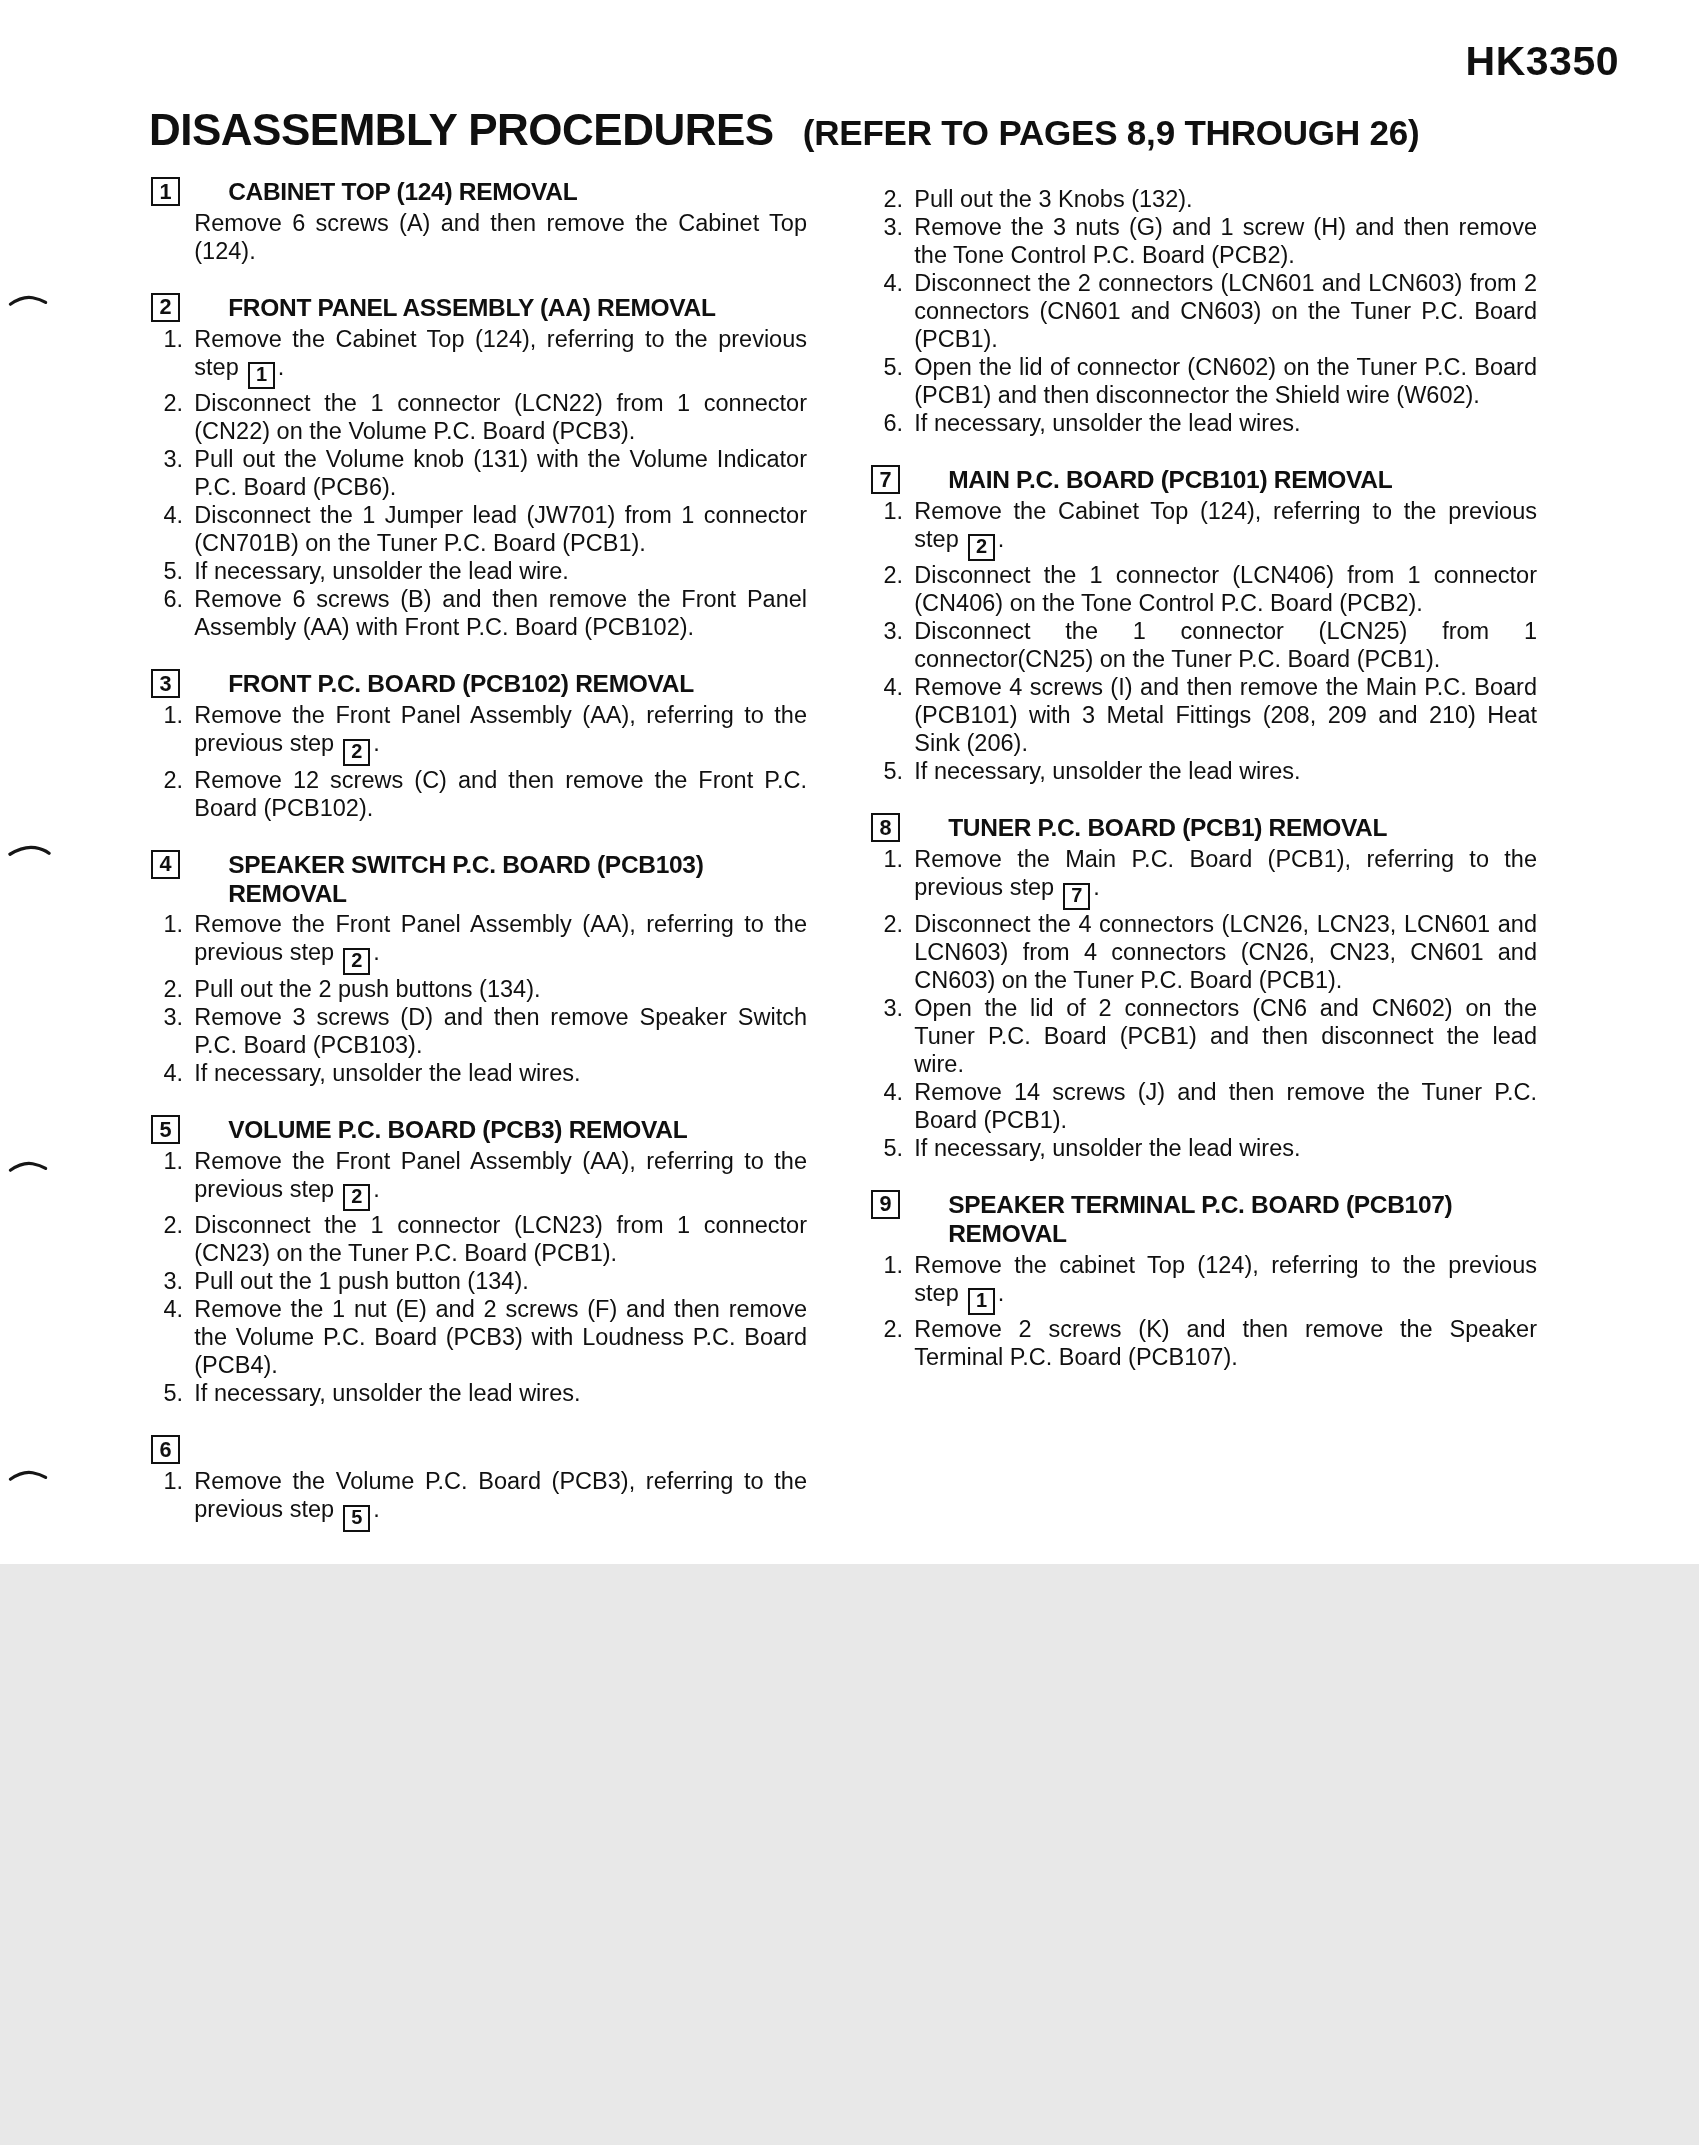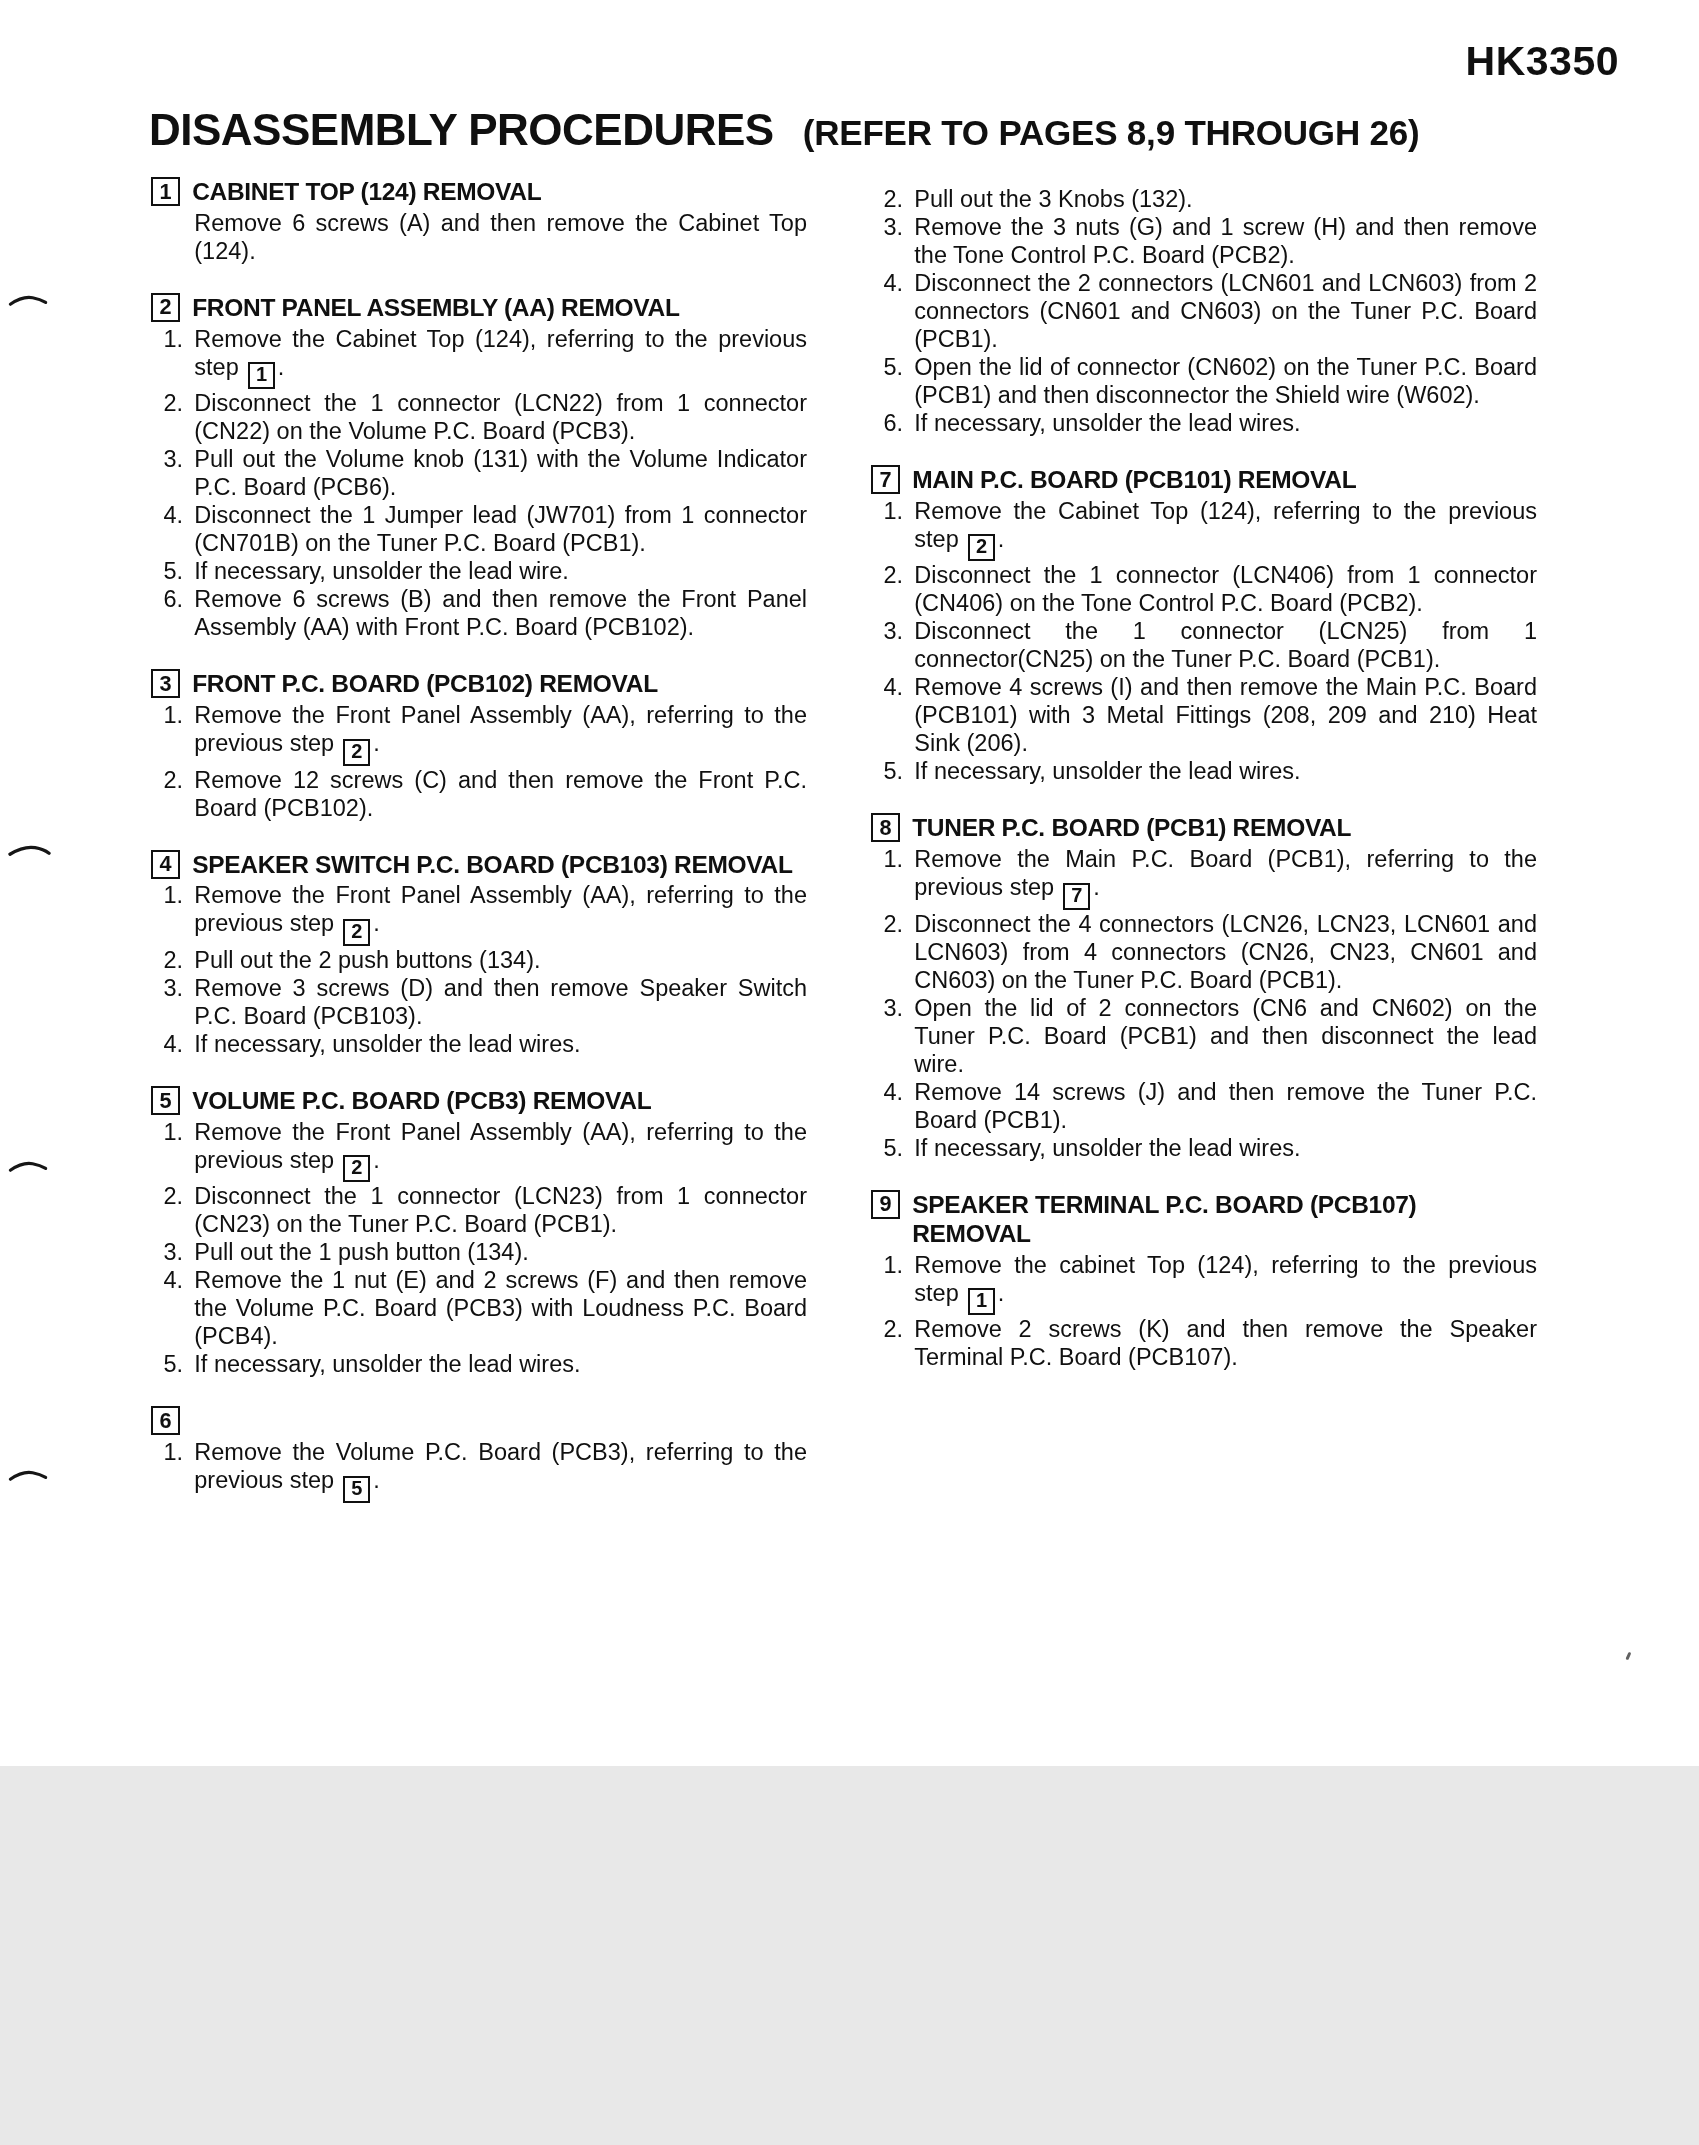--- a/index.html
+++ b/index.html
@@ -1,18 +1,18 @@
 <!DOCTYPE html>
 <html style="font-size:15px"><head>
 <meta charset="utf-8">
 <style>
   html,body{margin:0;padding:0;background:#e8e8e8;}
   .page{
     position:relative;
-    width:1700px;height:1766px;
+    width:1700px;height:1564px;
     background:#ffffff;
     font-family:"Liberation Sans", sans-serif;
     color:#101010;
     overflow:hidden;
   }
   .model{
     position:absolute;top:38px;right:81px;
     font-size:41px;font-weight:bold;letter-spacing:0.5px;
   }
   .title-row{
@@ -29,21 +29,21 @@
     display:flex;align-items:flex-start;gap:12.2px;
     font-weight:bold;font-size:24.5px;line-height:29px;letter-spacing:-0.3px;
     margin-bottom:2.8px;
   }
   .numbox{
     flex:0 0 auto;width:29px;height:29px;box-sizing:border-box;
     border:2.8px solid #101010;
     display:flex;align-items:center;justify-content:center;
     font-size:21.7px;font-weight:bold;line-height:1;
   }
-  .sec-title{white-space:pre-line;}
+  .sec-title{white-space:pre-line;margin-left:36px;}
   .step{display:flex;gap:11.3px;}
   .step-num{
     flex:0 0 32px;text-align:right;
     font-size:23.5px;line-height:28px;
   }
   .step-text{
     flex:1 1 auto;
     font-size:23.5px;line-height:28px;
     text-align:justify;
   }

